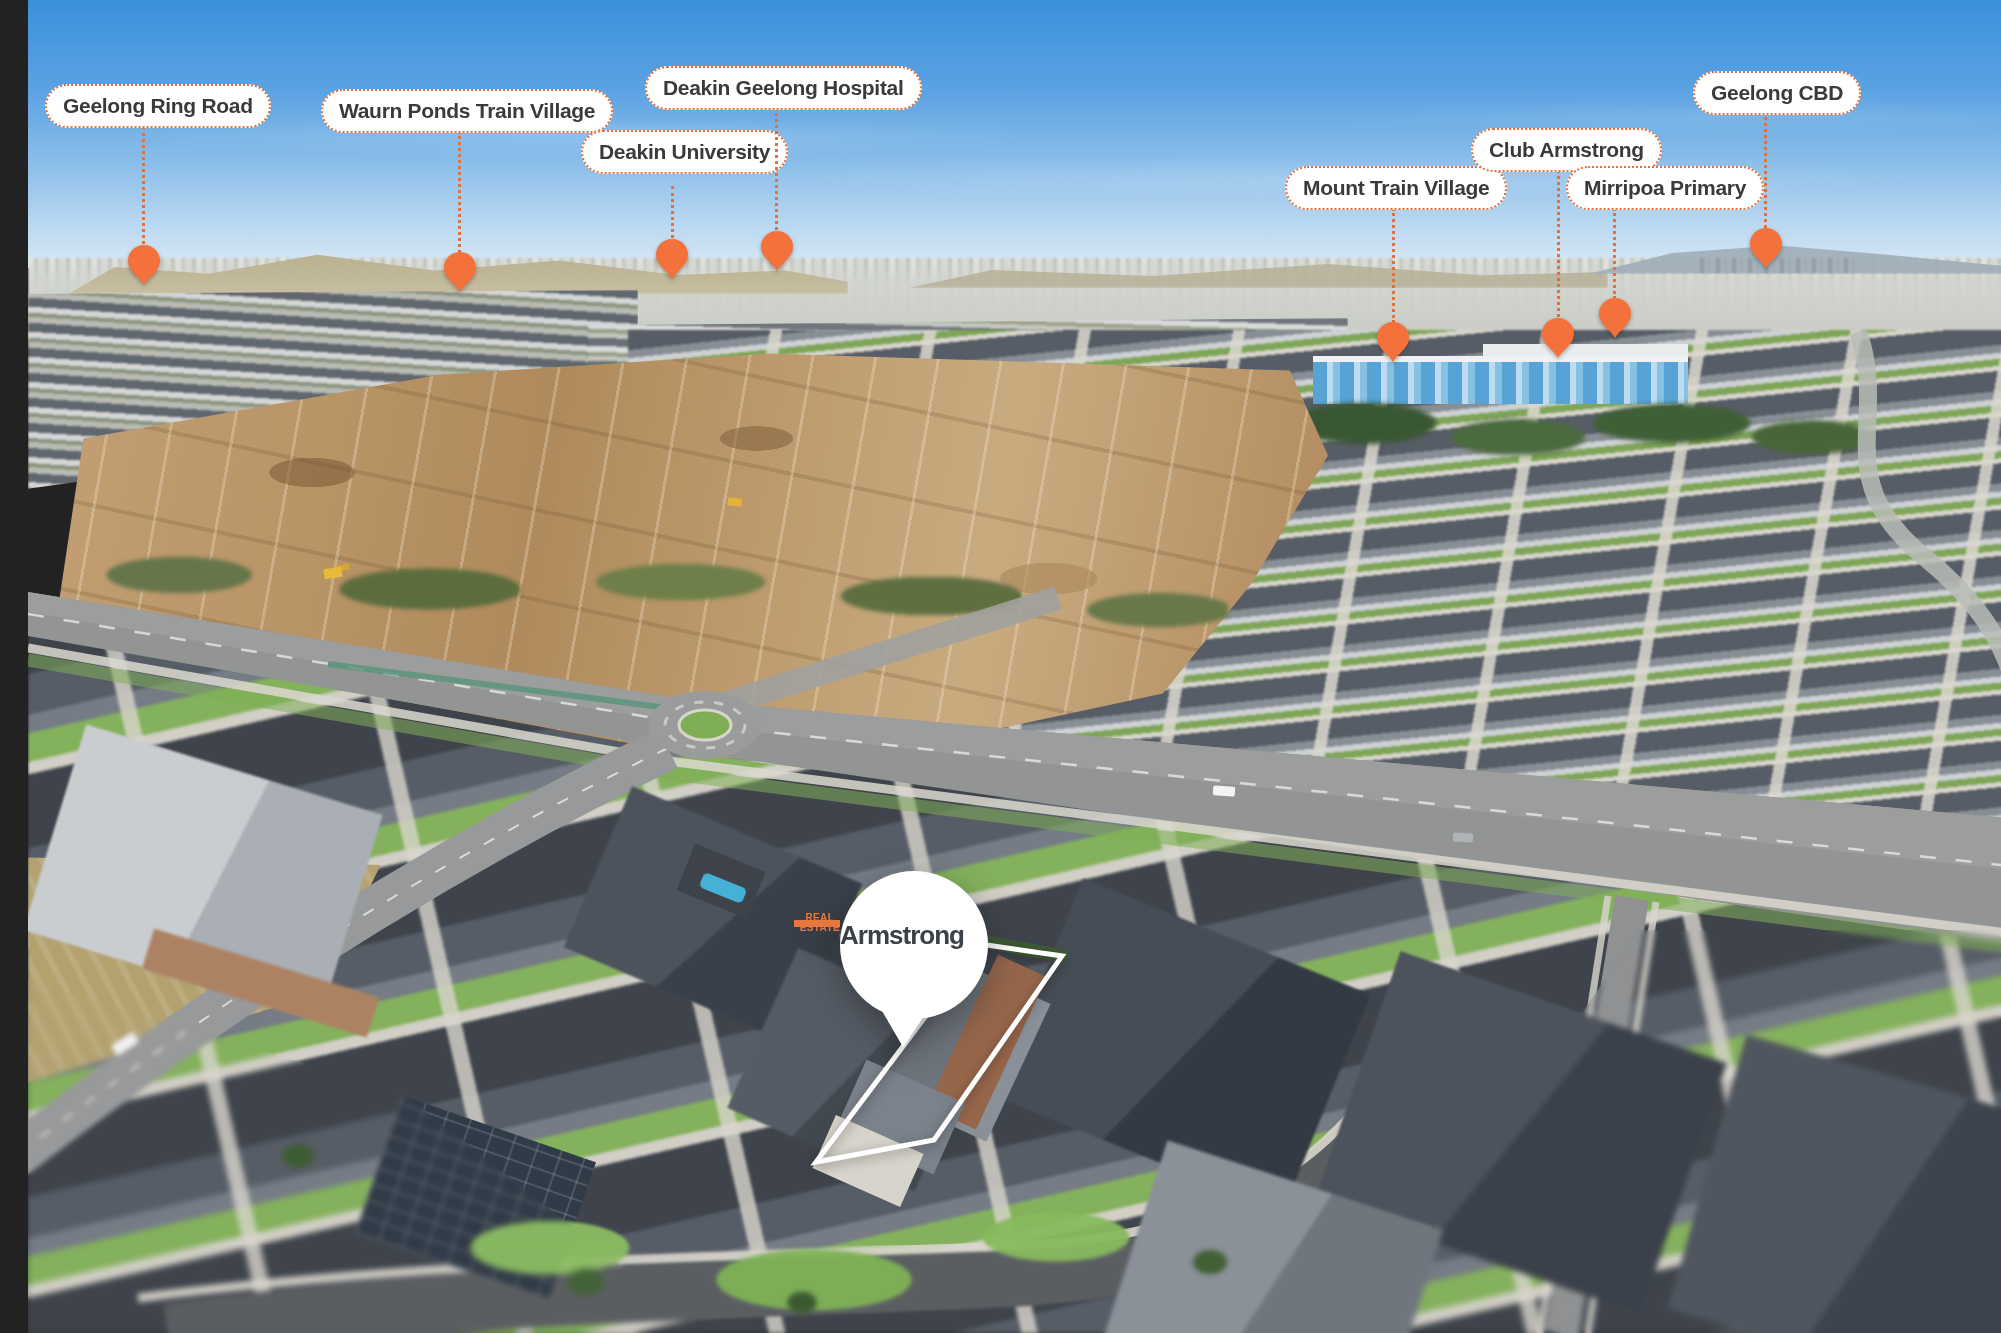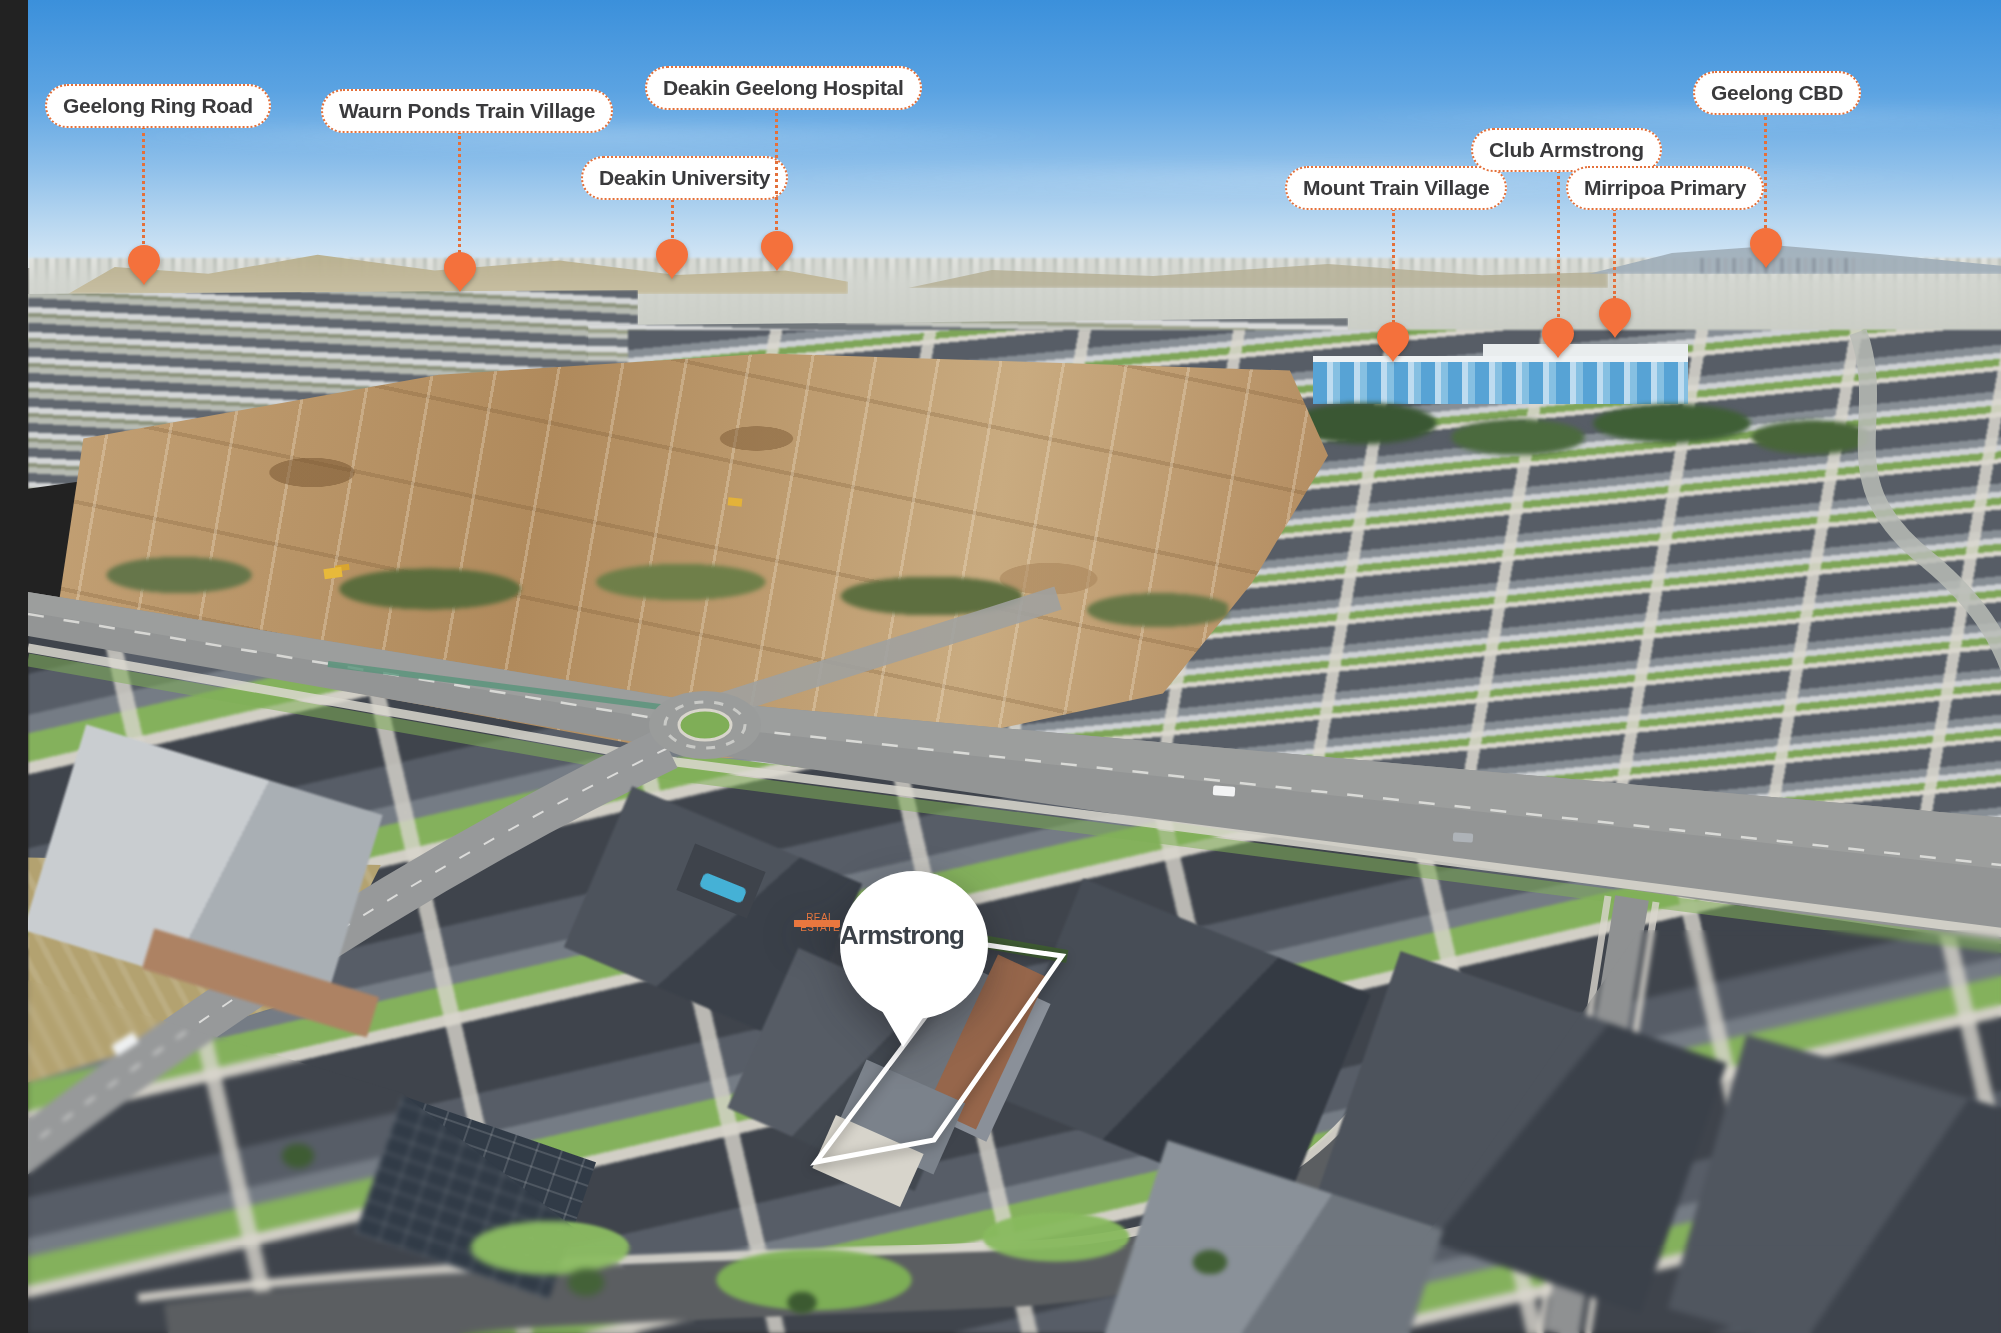--- a/index.html
+++ b/index.html
@@ -155,21 +155,21 @@
     filter:drop-shadow(0 3px 6px rgba(0,0,0,.35));}
 
   
   .brand-marker{left:786px;top:866px;width:200px;height:190px;z-index:60;
     filter:drop-shadow(0 12px 18px rgba(20,20,25,.4));}
   .brand-marker svg{left:0;top:0;}
   .brand-logo{left:26px;top:56px;width:148px;text-align:center;z-index:61;}
   .brand-name{position:static;display:block;font-size:26px;font-weight:700;letter-spacing:-1px;color:#3b4148;line-height:1.05;}
   .brand-sub{position:static;display:flex;align-items:center;justify-content:flex-end;gap:4px;margin-top:1px;padding-right:6px;}
   .brand-bar{position:static;width:46px;height:7px;background:#e8773f;}
-  .brand-tagline{position:static;font-size:10px;font-weight:400;letter-spacing:.4px;color:#e8773f;line-height:1;}
+  .brand-tagline{position:static;font-size:10px;font-weight:700;letter-spacing:.4px;color:#e8773f;line-height:1;}
 </style>
 </head>
 <body>
 
 <div id="stage">
 
   <div class="sky"></div>
   <div class="clouds"></div>
   <div class="far-suburbs"></div>
   <div class="hills-left"></div>
@@ -257,21 +257,21 @@
 
   <div class="annot">
     <div class="pill" style="left:293px;top:89px">Waurn Ponds Train Village</div>
     <div class="leader" style="left:430px;top:131px;height:122px"></div>
     <svg class="pin" style="left:415px;top:251px" width="34" height="42" viewBox="0 0 34 42">
         <path d="M17 1C8 1 1 8 1 16.6 1 23.5 5.6 28.4 10.7 33.2 13.2 35.6 15.6 38.4 17 41 18.4 38.4 20.8 35.6 23.3 33.2 28.4 28.4 33 23.5 33 16.6 33 8 26 1 17 1Z"></path>
       </svg>
   </div>
 
   <div class="annot">
-    <div class="pill" style="left:553px;top:156px">Deakin University</div>
+    <div class="pill" style="left:553px;top:130px">Deakin University</div>
     <div class="leader" style="left:643px;top:186px;height:52px"></div>
     <svg class="pin" style="left:627px;top:238px" width="34" height="42" viewBox="0 0 34 42">
         <path d="M17 1C8 1 1 8 1 16.6 1 23.5 5.6 28.4 10.7 33.2 13.2 35.6 15.6 38.4 17 41 18.4 38.4 20.8 35.6 23.3 33.2 28.4 28.4 33 23.5 33 16.6 33 8 26 1 17 1Z"></path>
       </svg>
   </div>
 
   <div class="annot">
     <div class="pill" style="left:617px;top:66px">Deakin Geelong Hospital</div>
     <div class="leader" style="left:747px;top:108px;height:122px"></div>
     <svg class="pin" style="left:732px;top:230px" width="34" height="42" viewBox="0 0 34 42">

